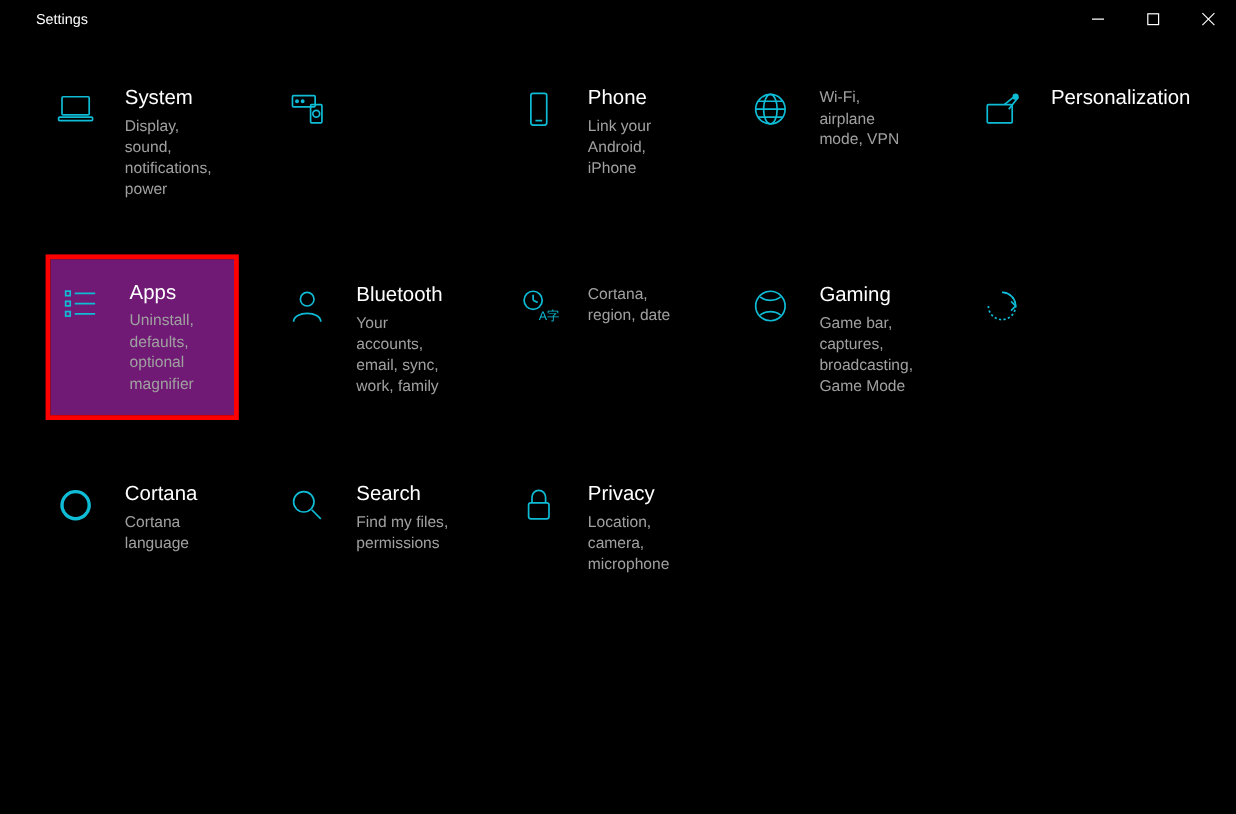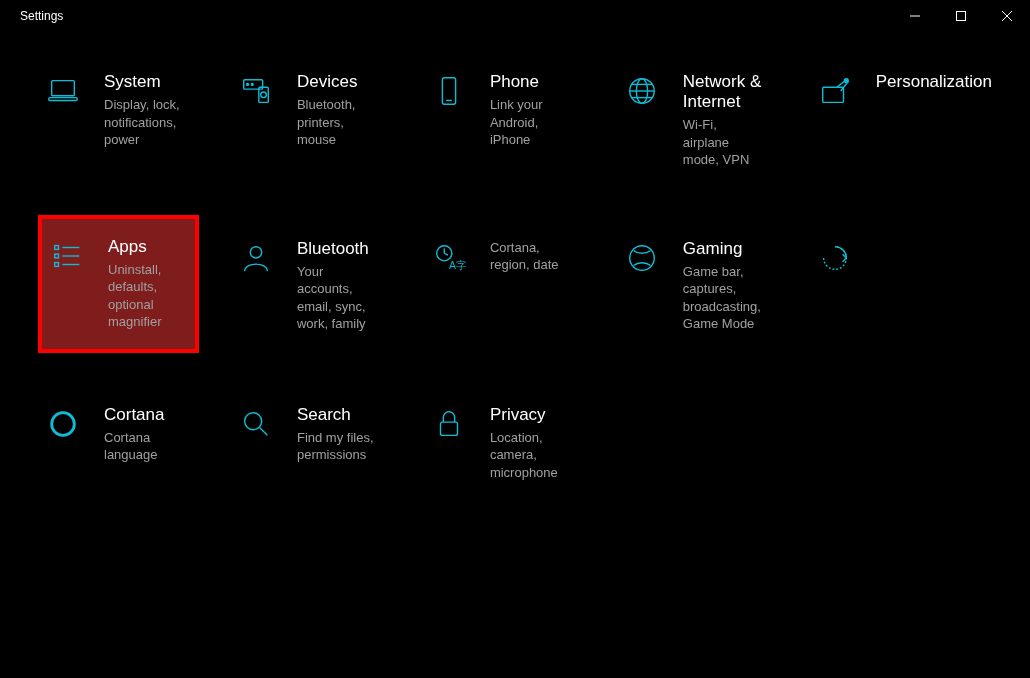--- a/index.html
+++ b/index.html
@@ -9,21 +9,21 @@
     font-family: "Segoe UI", Arial, sans-serif;
     width: 1030px;
     height: 678px;
     overflow: hidden;
   }
   .titlebar {
     display: flex;
     align-items: center;
     justify-content: space-between;
     height: 32px;
-    padding-left: 20px;
+    padding-left: 30px;
   }
   .titlebar-title {
     font-size: 12px;
     color: #ffffff;
   }
   .window-controls {
     display: flex;
     height: 100%;
   }
   .win-ctrl {
@@ -45,21 +45,21 @@
     display: flex;
     align-items: flex-start;
     gap: 22px;
     padding: 6px 8px 10px 4px;
     cursor: pointer;
     min-height: 72px;
   }
   .tile.highlighted {
     outline: 4px solid #ff0000;
     outline-offset: 0px;
-    background: #7f1d1d;
+    background: #701a75;
     padding: 18px 8px 18px 8px;
     margin-top: -14px;
     margin-bottom: -4px;
   }
   .icon-wrap {
     width: 36px;
     flex-shrink: 0;
     color: #0fbcd6;
     padding-top: 2px;
   }
@@ -115,38 +115,34 @@
 
   <div class="tile">
     <div class="icon-wrap">
       <svg viewBox="0 0 36 36">
           <rect x="6" y="7" width="24" height="16" rx="1"></rect>
           <rect x="3" y="25" width="30" height="3" rx="1"></rect>
         </svg>
     </div>
     <div class="tile-text">
       <div class="tile-title">System</div>
-      <div class="tile-desc">Display, lock, notifications, power</div>
+      <div class="tile-desc">Display, sound, notifications, power</div>
     </div>
   </div>
 
   <div class="tile">
     <div class="icon-wrap">
       <svg viewBox="0 0 36 36">
           <rect x="5" y="6" width="20" height="10" rx="1"></rect>
           <circle cx="9" cy="11" r="1" fill="#0fbcd6"></circle>
           <circle cx="14" cy="11" r="1" fill="#0fbcd6"></circle>
           <rect x="21" y="14" width="10" height="16" rx="1"></rect>
           <circle cx="26" cy="22" r="3"></circle>
         </svg>
     </div>
-    <div class="tile-text">
-      <div class="tile-title">Devices</div>
-      <div class="tile-desc">Bluetooth, printers, mouse</div>
-    </div>
   </div>
 
   <div class="tile">
     <div class="icon-wrap">
       <svg viewBox="0 0 36 36">
           <rect x="11" y="4" width="14" height="28" rx="2"></rect>
           <line x1="15" y1="28" x2="21" y2="28"></line>
         </svg>
     </div>
     <div class="tile-text">
@@ -159,21 +155,20 @@
     <div class="icon-wrap">
       <svg viewBox="0 0 36 36">
           <circle cx="18" cy="18" r="13"></circle>
           <ellipse cx="18" cy="18" rx="6" ry="13"></ellipse>
           <line x1="5" y1="18" x2="31" y2="18"></line>
           <line x1="7" y1="11" x2="29" y2="11"></line>
           <line x1="7" y1="25" x2="29" y2="25"></line>
         </svg>
     </div>
     <div class="tile-text">
-      <div class="tile-title">Network &amp; Internet</div>
       <div class="tile-desc">Wi-Fi, airplane mode, VPN</div>
     </div>
   </div>
 
   <div class="tile">
     <div class="icon-wrap">
       <svg viewBox="0 0 36 36">
           <rect x="5" y="14" width="22" height="16" rx="1"></rect>
           <path d="M20 14 L30 6 L32 8 L24 18"></path>
           <circle cx="30" cy="7" r="2" fill="#0fbcd6"></circle>

